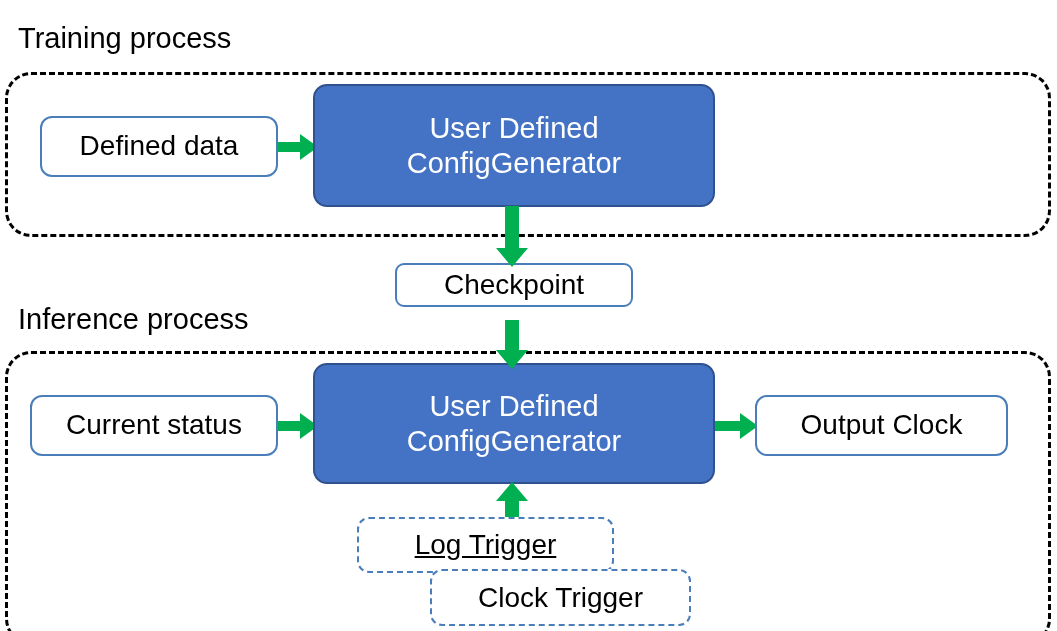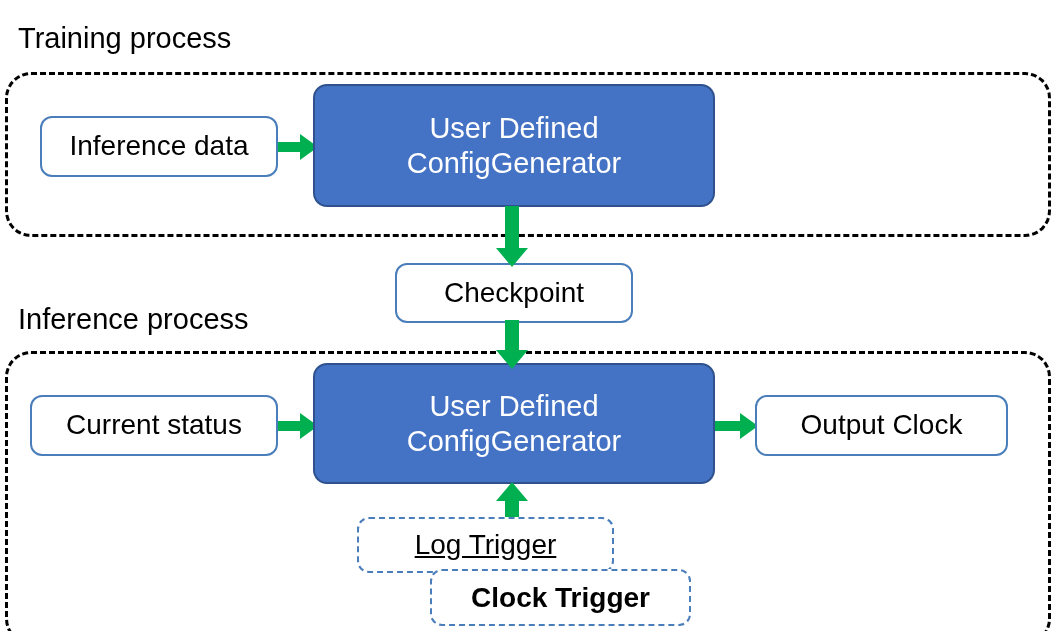--- a/index.html
+++ b/index.html
@@ -50,21 +50,21 @@
     border: 2px solid #4a7ebb;
     border-radius: 12px;
     color: #000000;
     font-size: 28px;
     line-height: 1.1;
     text-align: center;
     white-space: nowrap;
   }
 
   #node-training-data  { left: 40px;  top: 96px;  width: 238px; height: 61px; }
-  #node-checkpoint     { left: 395px; top: 243px; width: 238px; height: 60px; }
+  #node-checkpoint     { left: 395px; top: 243px; width: 238px; height: 44px; border-radius: 9px; }
   #node-current-status { left: 30px;  top: 375px; width: 248px; height: 61px; text-align: right; }
   #node-output-config  { left: 755px; top: 375px; width: 253px; height: 61px; }
 
   
   .generator {
     position: absolute;
     box-sizing: border-box;
     display: flex;
     flex-direction: column;
     align-items: center;
@@ -89,21 +89,21 @@
     align-items: center;
     justify-content: center;
     background: #ffffff;
     border: 2px dashed #4a7ebb;
     border-radius: 12px;
     color: #000000;
     font-size: 28px;
     white-space: nowrap;
   }
   #trigger-log   { left: 357px; top: 497px; width: 257px; height: 56px; z-index: 2; text-decoration: underline; }
-  #trigger-clock { left: 430px; top: 549px; width: 261px; height: 57px; z-index: 3; font-weight: bold; }
+  #trigger-clock { left: 430px; top: 549px; width: 261px; height: 57px; z-index: 3; }
 
   
   .arrow { position: absolute; }
   .arrow svg { display: block; overflow: visible; }
 
   #arrow-training-data-to-gen { left: 278px; top: 112px; }
   #arrow-gen-to-checkpoint    { left: 500px; top: 186px; z-index: 4; }
   #arrow-checkpoint-to-gen    { left: 500px; top: 300px; z-index: 4; }
   #arrow-status-to-gen        { left: 278px; top: 391px; }
   #arrow-gen-to-output        { left: 715px; top: 391px; }
@@ -115,21 +115,21 @@
 <div id="canvas">
 
   <div class="section-title" id="title-training">Training process</div>
 
   <div class="section-title" id="title-inference">Inference process</div>
 
   <div class="process-container" id="container-training"></div>
 
   <div class="process-container" id="container-inference"></div>
 
-  <div class="node" id="node-training-data">Inference data</div>
+  <div class="node" id="node-training-data">Defined data</div>
 
   <div class="arrow" id="arrow-training-data-to-gen">
     <svg width="40" height="30" viewBox="0 0 40 30">
       <path d="M0 10 H22 V2 L40 15 L22 28 V20 H0 Z" fill="#00B050"></path>
     </svg>
   </div>
 
   <div class="generator" id="gen-training">
     <span>User Defined</span>
     <span>ConfigGenerator</span>

